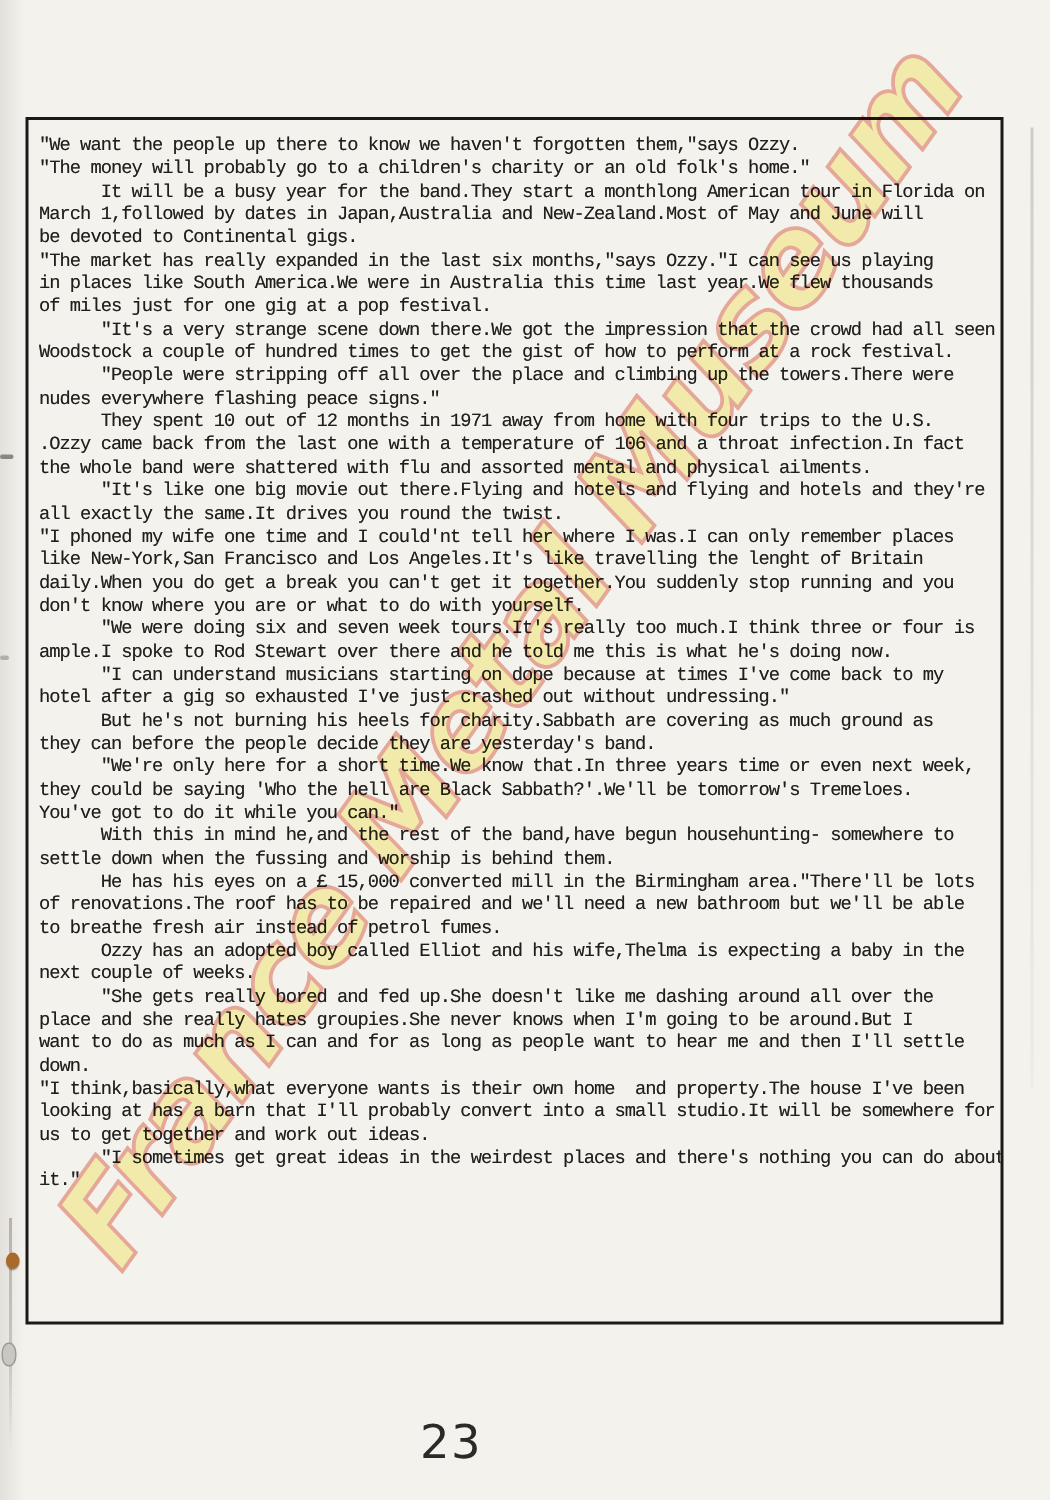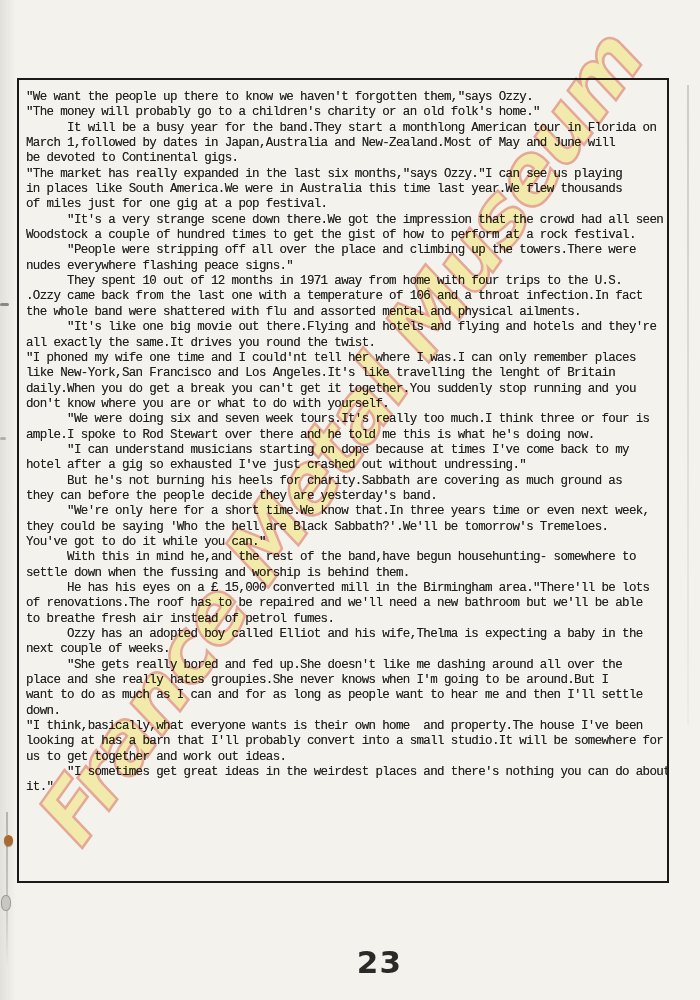--- a/index.html
+++ b/index.html
@@ -66,23 +66,23 @@
     font-weight:700;font-style:italic;
     font-size:82px;letter-spacing:-2px;
     white-space:nowrap;
     color:var(--watermark-fill,#fdf5a6);
     -webkit-text-stroke:2.5px var(--watermark-stroke,#eb9c8d);
     opacity:0.8;
     mix-blend-mode:multiply;
     pointer-events:none;
   }
   .page-number{
-    position:absolute;left:312px;top:944px;width:90px;text-align:right;
+    position:absolute;left:280px;top:944px;width:90px;text-align:left;
     font-family:"DejaVu Sans", sans-serif;
-    font-weight:700;font-size:31px;letter-spacing:1px;
+    font-weight:400;font-size:31px;letter-spacing:1px;
     color:var(--page-number-ink,#2b2a28);
   }
 </style>
 </head>
 <body>
 
 <div class="page">
 
   <div class="page-edge"></div>
 

